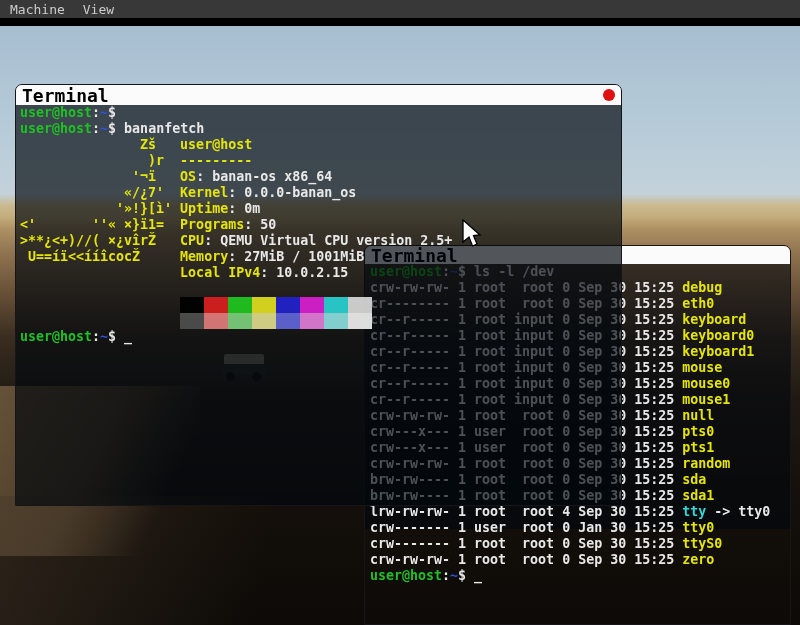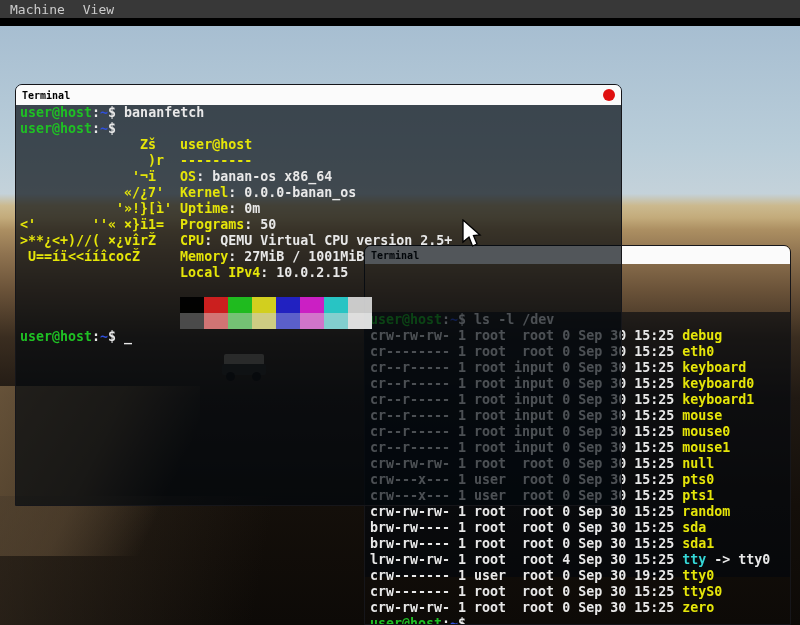--- a/index.html
+++ b/index.html
@@ -26,28 +26,28 @@
   #truck-body{left:224px;top:328px;width:40px;height:12px;background:#7d7468;border-radius:2px;}
   #truck-base{left:222px;top:338px;width:44px;height:11px;background:#2e2a24;border-radius:2px;}
   .wheel{width:9px;height:9px;border-radius:50%;background:#14110d;top:346px;}
 
   
   .window{position:absolute;box-sizing:border-box;border:1px solid #16161a;
           border-radius:7px 7px 0 0;overflow:hidden;}
   #win-back{left:364px;top:245px;width:427px;height:380px;z-index:10;}
   #win-front{left:15px;top:84px;width:607px;height:422px;z-index:20;}
   .titlebar{position:relative;background:#fbfbfb;color:#000;font-weight:bold;
-            font-size:10px;display:flex;align-items:center;padding-left:6px;}
+            font-size:18px;display:flex;align-items:center;padding-left:6px;}
   #win-front .titlebar{height:20px;}
   #win-back .titlebar{height:18px;}
   .close-btn{position:absolute;right:6px;top:50%;transform:translateY(-50%);
              width:12px;height:12px;border-radius:50%;background:var(--red-button,#e01010);}
   .term-body{font-weight:bold;font-size:13.3px;line-height:16px;color:var(--white,#e8e8e8);}
   #front-body{height:401px;background:rgba(2,7,14,0.68);padding-left:4px;}
-  #back-body{height:265px;background:rgba(2,7,14,0.60);padding-left:5px;margin-top:48px;}
+  #back-body{height:265px;background:rgba(2,7,14,0.60);padding-left:5px;}
   .tline{height:16px;white-space:pre;}
   .c-green{color:var(--green,#1fc024);}
   .c-yellow{color:var(--yellow,#e5e509);}
   .c-blue{color:var(--blue,#3050dd);}
   .c-cyan{color:var(--cyan,#35d8d8);}
   .c-white{color:var(--white,#e8e8e8);}
   .pblock{display:inline-block;width:24px;height:16px;vertical-align:top;opacity:.92;}
 
   
   #cursor{position:absolute;left:462px;top:219px;z-index:60;}
@@ -85,35 +85,35 @@
         <div class="tline"><span class="c-white">cr--r----- 1 root input 0 Sep 30 15:25 </span><span class="c-yellow">mouse</span></div>
         <div class="tline"><span class="c-white">cr--r----- 1 root input 0 Sep 30 15:25 </span><span class="c-yellow">mouse0</span></div>
         <div class="tline"><span class="c-white">cr--r----- 1 root input 0 Sep 30 15:25 </span><span class="c-yellow">mouse1</span></div>
         <div class="tline"><span class="c-white">crw-rw-rw- 1 root  root 0 Sep 30 15:25 </span><span class="c-yellow">null</span></div>
         <div class="tline"><span class="c-white">crw---x--- 1 user  root 0 Sep 30 15:25 </span><span class="c-yellow">pts0</span></div>
         <div class="tline"><span class="c-white">crw---x--- 1 user  root 0 Sep 30 15:25 </span><span class="c-yellow">pts1</span></div>
         <div class="tline"><span class="c-white">crw-rw-rw- 1 root  root 0 Sep 30 15:25 </span><span class="c-yellow">random</span></div>
         <div class="tline"><span class="c-white">brw-rw---- 1 root  root 0 Sep 30 15:25 </span><span class="c-yellow">sda</span></div>
         <div class="tline"><span class="c-white">brw-rw---- 1 root  root 0 Sep 30 15:25 </span><span class="c-yellow">sda1</span></div>
         <div class="tline"><span class="c-white">lrw-rw-rw- 1 root  root 4 Sep 30 15:25 </span><span class="c-cyan">tty</span><span class="c-white"> -&gt; tty0</span></div>
-        <div class="tline"><span class="c-white">crw------- 1 user  root 0 Sep 30 19:25 </span><span class="c-yellow">tty0</span></div>
+        <div class="tline"><span class="c-white">crw------- 1 user  root 0 Jan 30 15:25 </span><span class="c-yellow">tty0</span></div>
         <div class="tline"><span class="c-white">crw------- 1 root  root 0 Sep 30 15:25 </span><span class="c-yellow">ttyS0</span></div>
         <div class="tline"><span class="c-white">crw-rw-rw- 1 root  root 0 Sep 30 15:25 </span><span class="c-yellow">zero</span></div>
         <div class="tline"><span class="c-green">user@host</span><span class="c-white">:</span><span class="c-blue">~</span><span class="c-white">$ </span><span class="c-white">_</span></div>
       </div>
   </div>
 
   <div class="window" id="win-front">
     <div class="titlebar">
       <span>Terminal</span>
       <span class="close-btn"></span>
     </div>
     <div class="term-body" id="front-body">
+        <div class="tline"><span class="c-green">user@host</span><span class="c-white">:</span><span class="c-blue">~</span><span class="c-white">$ </span></div>
         <div class="tline"><span class="c-green">user@host</span><span class="c-white">:</span><span class="c-blue">~</span><span class="c-white">$ </span><span class="c-white">bananfetch</span></div>
-        <div class="tline"><span class="c-green">user@host</span><span class="c-white">:</span><span class="c-blue">~</span><span class="c-white">$ </span></div>
         <div class="tline"><span class="c-yellow">               Zš   </span><span class="c-yellow">user@host</span></div>
         <div class="tline"><span class="c-yellow">                )r  </span><span class="c-yellow">---------</span></div>
         <div class="tline"><span class="c-yellow">              '¬ï   </span><span class="c-yellow">OS</span><span class="c-white">: banan-os x86_64</span></div>
         <div class="tline"><span class="c-yellow">             «/¿7'  </span><span class="c-yellow">Kernel</span><span class="c-white">: 0.0.0-banan_os</span></div>
         <div class="tline"><span class="c-yellow">            '»!}[ì' </span><span class="c-yellow">Uptime</span><span class="c-white">: 0m</span></div>
         <div class="tline"><span class="c-yellow">&lt;'       ''« ×}ï1=  </span><span class="c-yellow">Programs</span><span class="c-white">: 50</span></div>
         <div class="tline"><span class="c-yellow">&gt;**¿&lt;+)//( ×¿vîrŽ   </span><span class="c-yellow">CPU</span><span class="c-white">: QEMU Virtual CPU version 2.5+</span></div>
         <div class="tline"><span class="c-yellow"> U==íï&lt;&lt;ííîcocŽ     </span><span class="c-yellow">Memory</span><span class="c-white">: 27MiB / 1001MiB</span></div>
         <div class="tline"><span class="c-yellow">                    </span><span class="c-yellow">Local IPv4</span><span class="c-white">: 10.0.2.15</span></div>
         <div class="tline"> </div>

